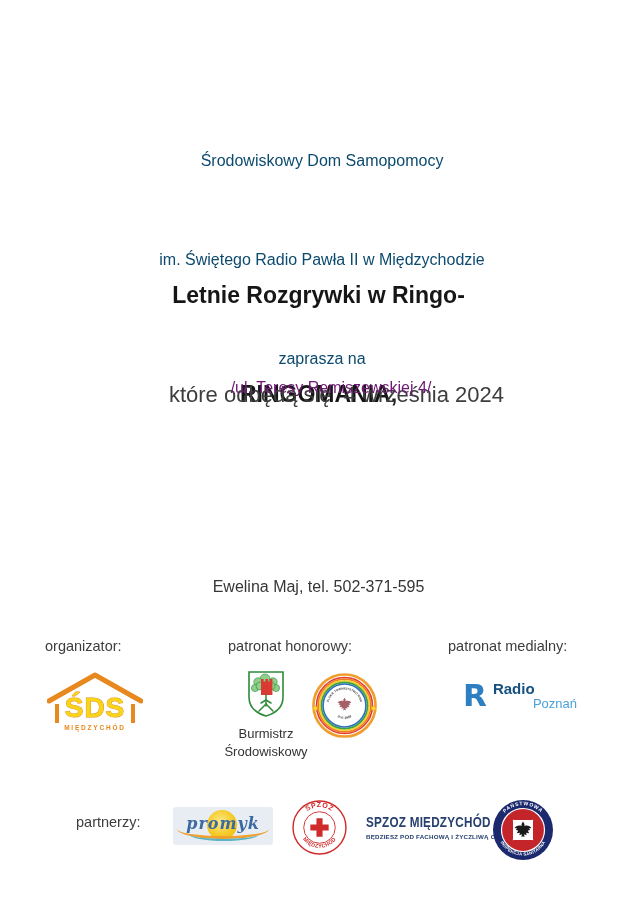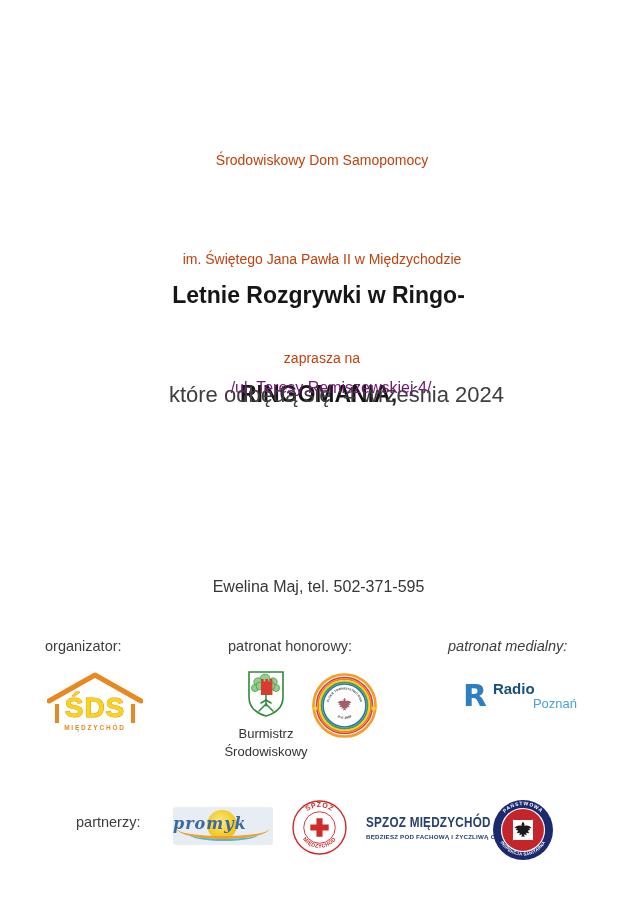--- a/index.html
+++ b/index.html
@@ -1,30 +1,30 @@
 <!DOCTYPE html>
 <html><head>
 <meta charset="utf-8">
 <style>
   * { margin:0; padding:0; box-sizing:border-box; }
   html,body { background:#ffffff; }
   body { width:637px; height:900px; font-family:"Liberation Sans","DejaVu Sans",sans-serif; }
   .page { position:relative; width:637px; height:900px; background:#ffffff; overflow:hidden; }
 
   .cblock { position:absolute; left:0; width:100%; text-align:center; white-space:pre-wrap; }
-  .header  { top:78px;  font-size:14px; line-height:33px; color:#c2410c;padding-left:7px; }
+  .header  { top:78px;  font-size:16px; line-height:33px; color:#0c4a6e;padding-left:7px; }
   .title   { top:213px; font-size:23px; line-height:33px; font-weight:700; color:#161616; }
   .when    { top:310px; font-size:22px; line-height:34px; color:#3d3d3d;padding-left:36px; }
   .address { top:377px; font-size:16px; line-height:21px; color:#701a75;padding-left:25px; }
   .rsvp    { top:532px; font-size:16px; line-height:22px; color:#363636; }
 
   .lbl { position:absolute; font-size:14.5px; line-height:18px; color:#3d3d3d; }
   #lbl-org { left:45px;  top:637px; }
   #lbl-hon { left:228px; top:637px; }
-  #lbl-med { left:448px; top:637px;font-style:italic; }
+  #lbl-med { left:448px; top:637px; }
   #lbl-par { left:76px;  top:813px; }
 
   svg text { font-family:"Liberation Sans","DejaVu Sans",sans-serif; }
 
   .logo { position:absolute; }
   #sds-logo     { left:47px;  top:671px; }
   #mayor-block  { left:224px; top:670px; width:84px; text-align:center; }
   #mayor-block .caption { font-size:13px; line-height:18px; color:#333333; margin-top:3px; }
   #ringo-logo   { left:311px; top:672px; }
   #radio-logo   { left:463px; top:680px; display:flex; align-items:center; gap:6px; }
@@ -32,38 +32,38 @@
   .radio-name   { font-size:15px; font-weight:700; color:#15507e; line-height:16px; }
   .radio-city   { font-size:13px; color:#4ba1d9; line-height:14px;margin-left:40px; }
 
   #promyk-logo  { left:173px; top:807px; width:100px; height:38px; background:#e7edf2; border-radius:3px; overflow:hidden; }
   .promyk-sun    { position:absolute; left:34px; top:3px; width:30px; height:30px; border-radius:50%;
                    background:radial-gradient(circle at 45% 40%, #fde98a 0%, #f4c71d 60%, #eeb411 100%); }
   .promyk-swoosh { position:absolute; left:4px; top:12px; width:92px; height:20px;
                    border-bottom:3px solid #f0a030; border-radius:50%; }
   .promyk-swoosh2{ position:absolute; left:16px; top:20px; width:70px; height:14px;
                    border-bottom:2px solid #5ab4c6; border-radius:50%; }
-  .promyk-word   { position:absolute; left:0; top:7px; width:100%; text-align:left;
+  .promyk-word   { position:absolute; left:0; top:7px; width:100%; text-align:center;
                    font-family:"DejaVu Serif","Liberation Serif",serif; font-style:italic; font-weight:700;
                    font-size:16px; color:#3b6aa0; letter-spacing:1px; }
 
   #spzoz-circle { left:291px; top:799px; }
   #spzoz-text   { left:366px; top:813px; width:180px; color:#27406e; }
   .spzoz-name    { font-size:15px; font-weight:700; letter-spacing:0.3px; transform:scaleX(0.78); transform-origin:left center; white-space:nowrap; }
   .spzoz-tagline { font-size:6.2px; font-weight:700; margin-top:3px; letter-spacing:0.2px; white-space:nowrap; }
   #sanepid-logo { left:492px; top:799px; }
 </style>
 </head>
 <body>
 
 <div class="page">
 
   <div class="cblock header">
     <div>Środowiskowy Dom Samopomocy</div>
-    <div>im. Świętego Jana Pawła II w Międzychodzie</div>
+    <div>im. Świętego Radio Pawła II w Międzychodzie</div>
     <div>zaprasza na</div>
   </div>
 
   <div class="cblock title">
     <div>Letnie Rozgrywki w Ringo-</div>
     <div>RINGOMANIA,</div>
   </div>
 
   <div class="cblock when">
     <div>które odbędą się  4 września 2024</div>

